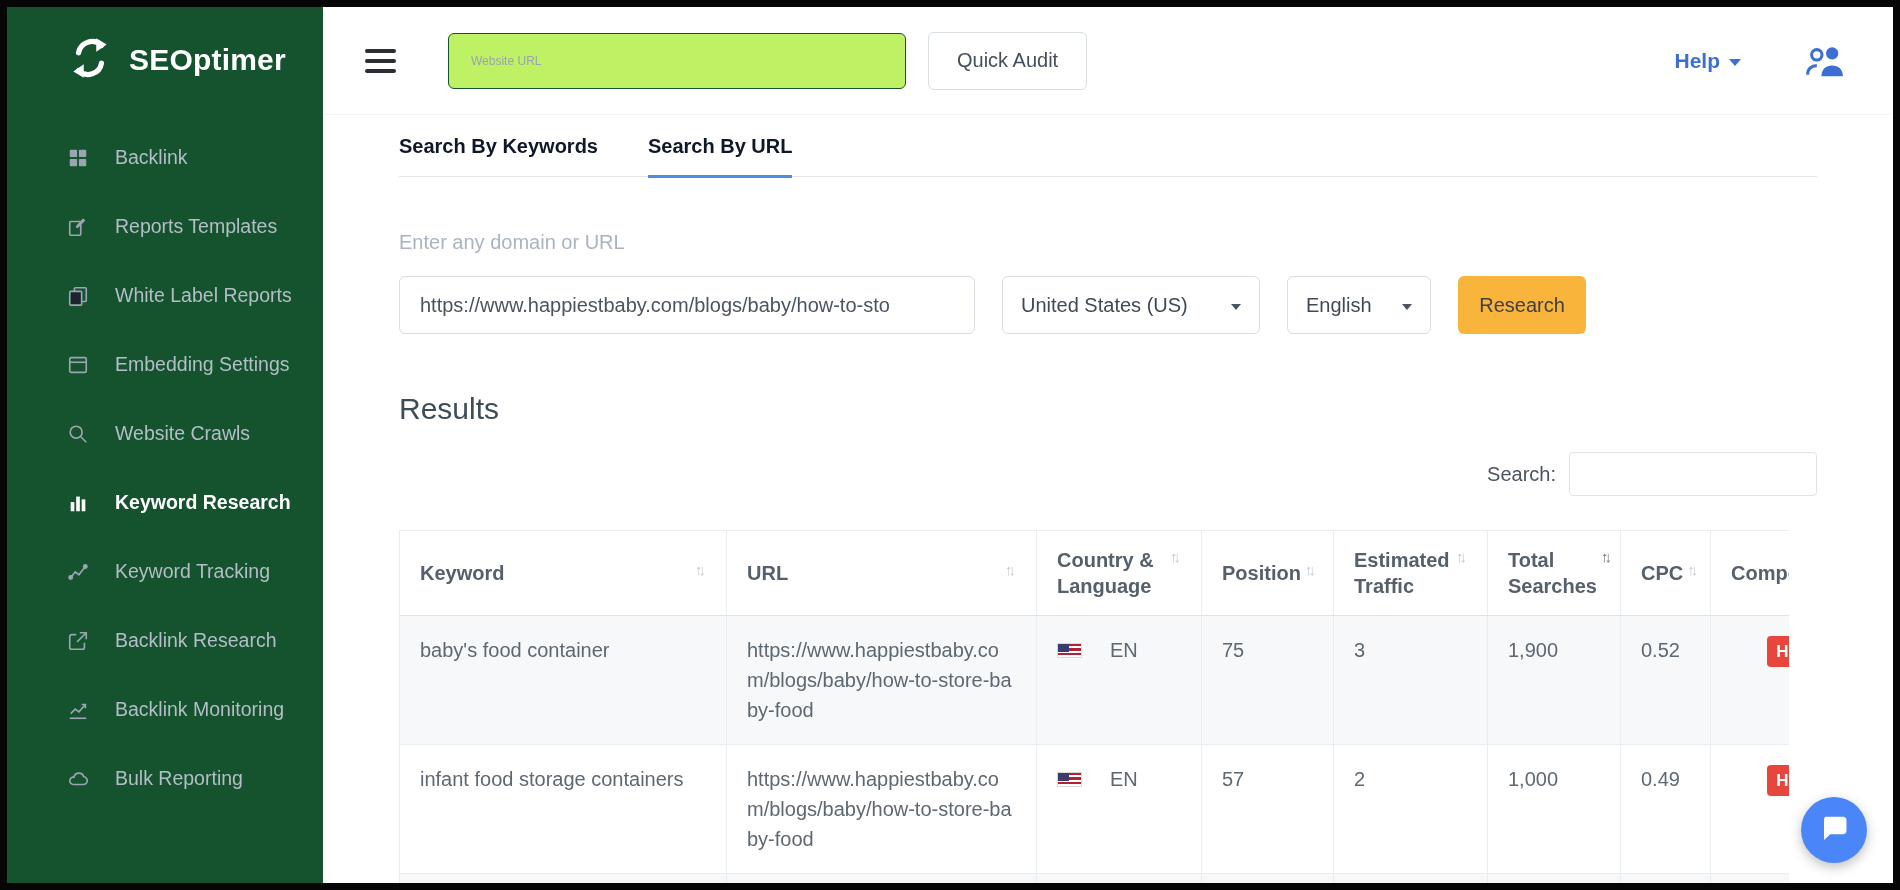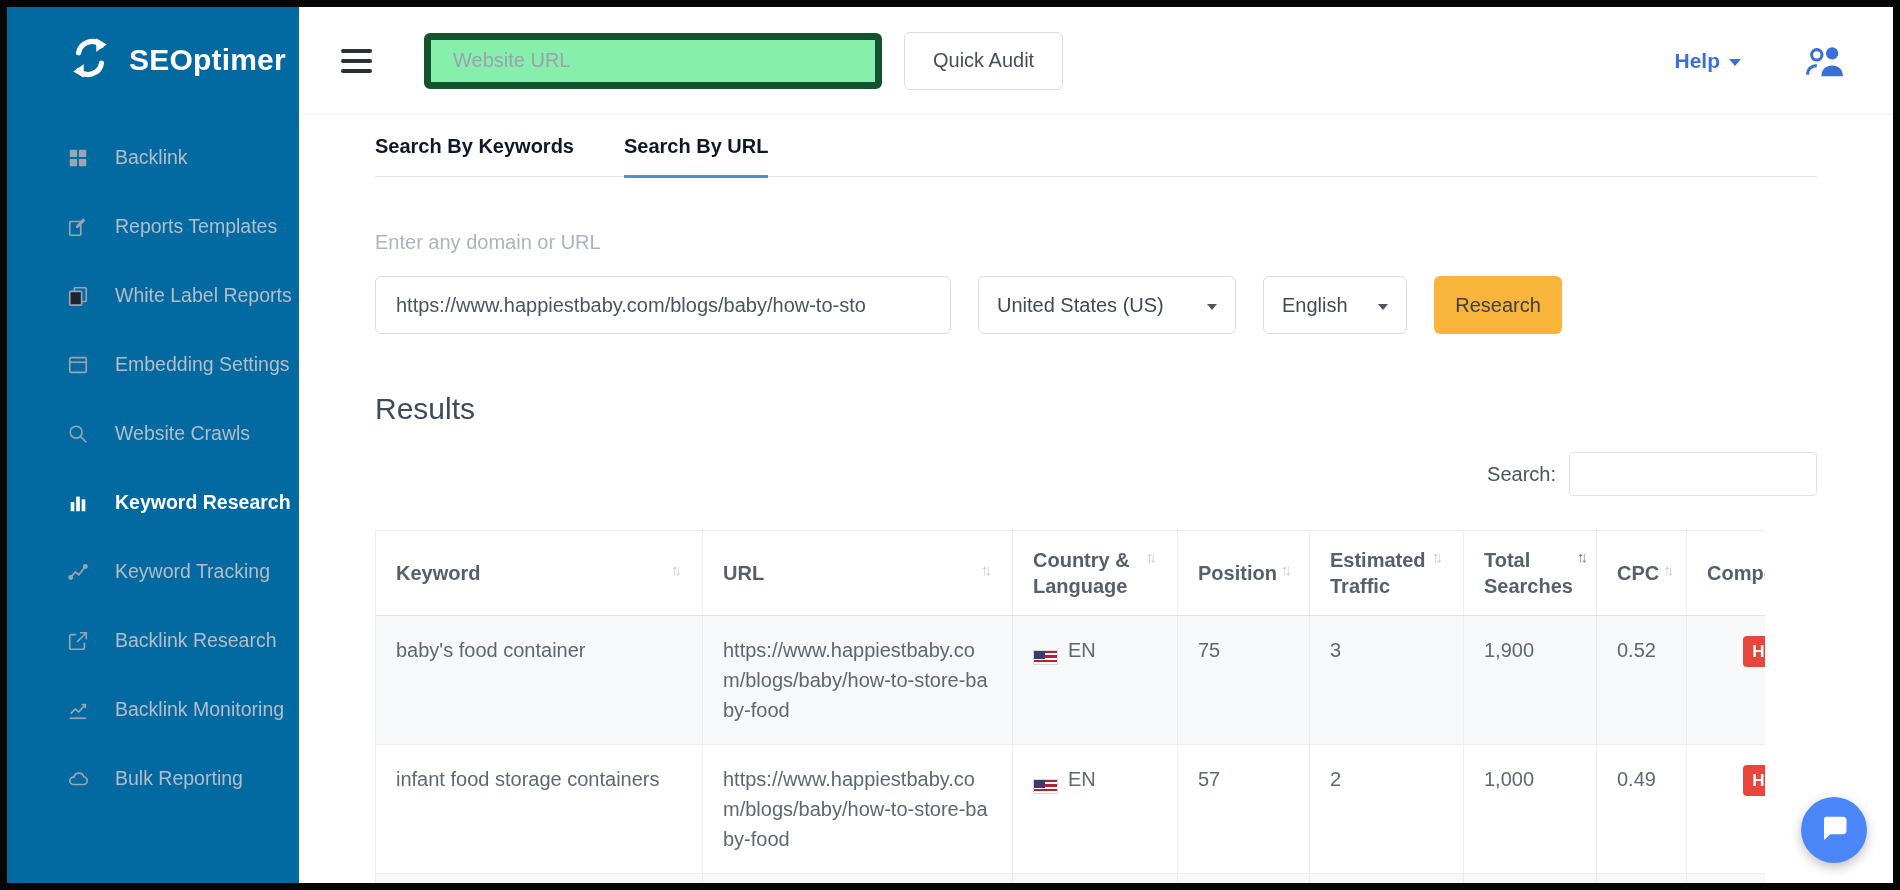--- a/index.html
+++ b/index.html
@@ -6,21 +6,21 @@
   html,body { width: 1900px; height: 890px; font-family: "Liberation Sans", sans-serif; background: #fff; }
 
   .frame {
     position: relative; width: 1900px; height: 890px;
     border: 7px solid #060606; background: #fff;
     display: flex; overflow: hidden;
   }
 
   
   .sidebar {
-    width: 292px; flex: none; background: #0369a1; color: #b4bdc8;
+    width: 316px; flex: none; background: #14532d; color: #b4bdc8;
     display: flex; flex-direction: column; overflow: hidden;
   }
   .logo { display: flex; align-items: center; gap: 14px; padding: 26px 20px 26px 58px; cursor: pointer; }
   .logo-text { color: #fff; font-size: 30px; font-weight: bold; letter-spacing: 0.2px; }
   .nav { display: flex; flex-direction: column; margin-top: 10px; }
   .nav-item {
     display: flex; align-items: center; gap: 24px; height: 69px;
     padding-left: 58px; font-size: 19.5px; color: #b4bdc8; cursor: pointer; white-space: nowrap;
   }
   .nav-item .nav-ico { width: 26px; height: 26px; flex: none; display: flex; align-items: center; justify-content: center; color: #9aa5b1; }
@@ -30,22 +30,22 @@
   
   .main { flex: 1; display: flex; flex-direction: column; min-width: 0; }
 
   .topbar {
     height: 108px; flex: none; display: flex; align-items: center;
     padding: 0 44px 0 42px; background: #fff; border-bottom: 1px solid #f4f5f7;
   }
   .burger { display: flex; flex-direction: column; gap: 6px; cursor: pointer; margin-right: 52px; }
   .burger span { display: block; width: 31px; height: 4px; background: #2b2f33; border-radius: 2px; }
   .topbar-url {
-    width: 458px; height: 56px; background: #86efac; border: 7px solid #14532d;
-    border-radius: 6px; padding: 0 22px; font-size: 20px; color: #5c6670;
+    width: 458px; height: 56px; background: #bef264; border: 1px solid #14532d;
+    border-radius: 6px; padding: 0 22px; font-size: 12px; color: #5c6670;
     font-family: "Liberation Sans", sans-serif; outline: none;
   }
   .topbar-url::placeholder { color: #9aa3ad; }
   .quick-audit {
     margin-left: 22px; height: 58px; padding: 0 28px; background: #fff;
     border: 1px solid #d9dee3; border-radius: 6px; font-size: 20px; color: #454f5b;
     font-family: "Liberation Sans", sans-serif; cursor: pointer;
   }
   .topbar-spacer { flex: 1; }
   .help { display: flex; align-items: center; gap: 9px; color: #3b6fd4; font-size: 21px; font-weight: bold; cursor: pointer; }
@@ -92,21 +92,21 @@
   col.c-pos { width: 132px; } col.c-traffic { width: 154px; } col.c-searches { width: 133px; }
   col.c-cpc { width: 90px; } col.c-comp { width: 169px; }
   th, td { border: 1px solid #ebeef0; text-align: left; }
   th { height: 85px; vertical-align: middle; padding: 10px 20px; font-size: 20px; font-weight: bold; color: #55606c; border-bottom: 1px solid #dfe3e6; line-height: 1.3; }
   td { padding: 19px 20px; font-size: 20px; color: #5d6872; vertical-align: top; line-height: 1.5; }
   tr.stripe td { background: #f7f8f9; }
   .th-flex { display: flex; align-items: flex-start; justify-content: space-between; gap: 4px; }
   .sort { flex: none; font-size: 15px; color: #c3cad1; letter-spacing: -4px; padding-right: 4px; white-space: nowrap; }
   .sort.active { color: #6d7884; }
   .url-cell { word-break: break-all; }
-  .lang-cell { display: flex; align-items: flex-end; gap: 10px; }
+  .lang-cell { display: flex; align-items: center; gap: 28px; }
   .flag { width: 25px; height: 15px; flex: none; position: relative; background: repeating-linear-gradient(180deg, #b22234 0 2.2px, #fff 2.2px 4.4px); border: 0.5px solid #d8d8d8; }
   .flag::before { content: ""; position: absolute; left: 0; top: 0; width: 11px; height: 8px; background: #3c3b6e; }
   .comp-badge {
     display: inline-flex; align-items: center; justify-content: center;
     width: 31px; height: 31px; margin-left: 36px; border-radius: 4px;
     background: #e8453c; color: #fff; font-size: 17px; font-weight: bold;
   }
 
   
   .chat-bubble {

